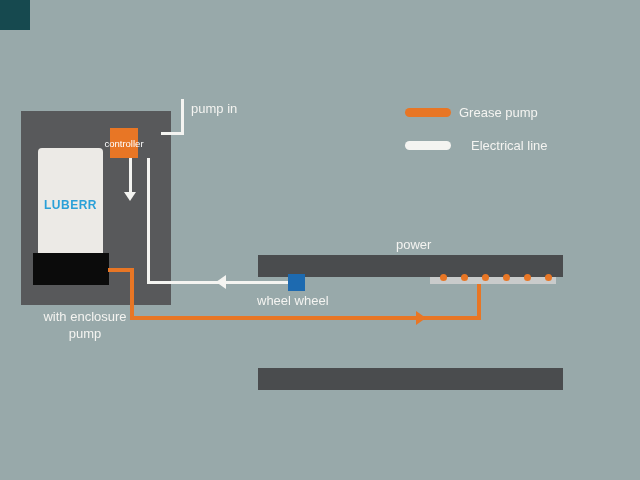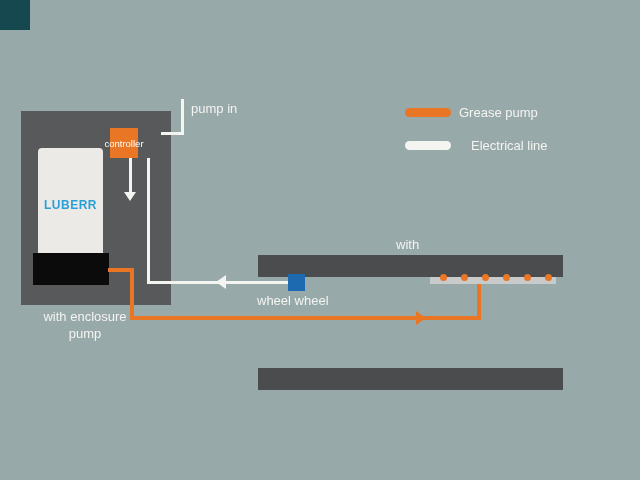--- a/index.html
+++ b/index.html
@@ -72,21 +72,21 @@
   <div class="abs label" style="left:191px;top:101px;">pump in</div>
 
   <div class="abs eline" style="left:129px;top:158px;width:3px;height:34px;"></div>
   <div class="abs arrow-down" style="left:124px;top:192px;"></div>
 
   <div class="abs eline" style="left:147px;top:158px;width:3px;height:126px;"></div>
   <div class="abs eline" style="left:147px;top:281px;width:143px;height:3px;"></div>
   <div class="abs arrow-left" style="left:216px;top:275px;"></div>
 
   <div class="abs rail-bar"></div>
-  <div class="abs label" style="left:396px;top:237px;">with</div>
+  <div class="abs label" style="left:396px;top:237px;">power</div>
 
   <div class="abs sensor"></div>
   <div class="abs label" style="left:257px;top:293px;">wheel wheel</div>
 
   <div class="abs gline" style="left:108px;top:268px;width:26px;height:4px;"></div>
   <div class="abs gline" style="left:130px;top:268px;width:4px;height:52px;"></div>
   <div class="abs gline" style="left:130px;top:316px;width:351px;height:4px;"></div>
   <div class="abs gline" style="left:477px;top:284px;width:4px;height:36px;"></div>
   <div class="abs arrow-right" style="left:416px;top:311px;"></div>
 

